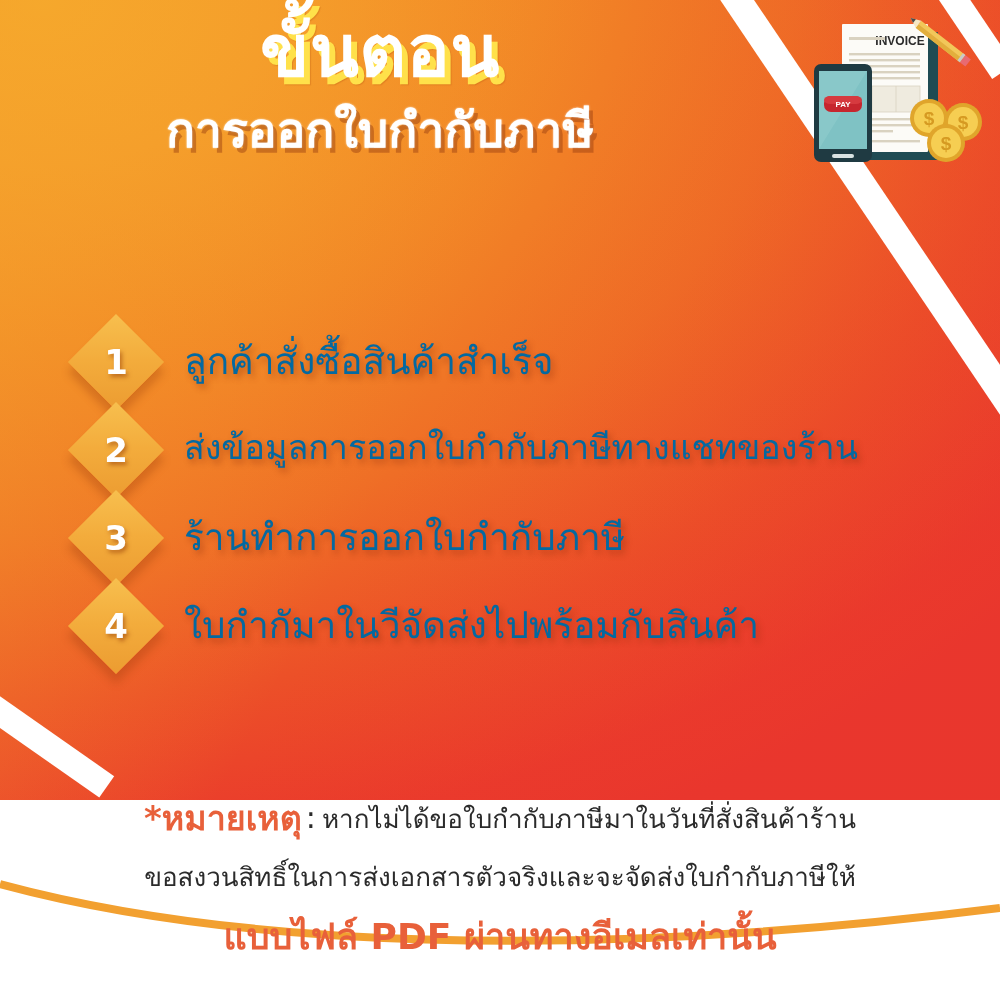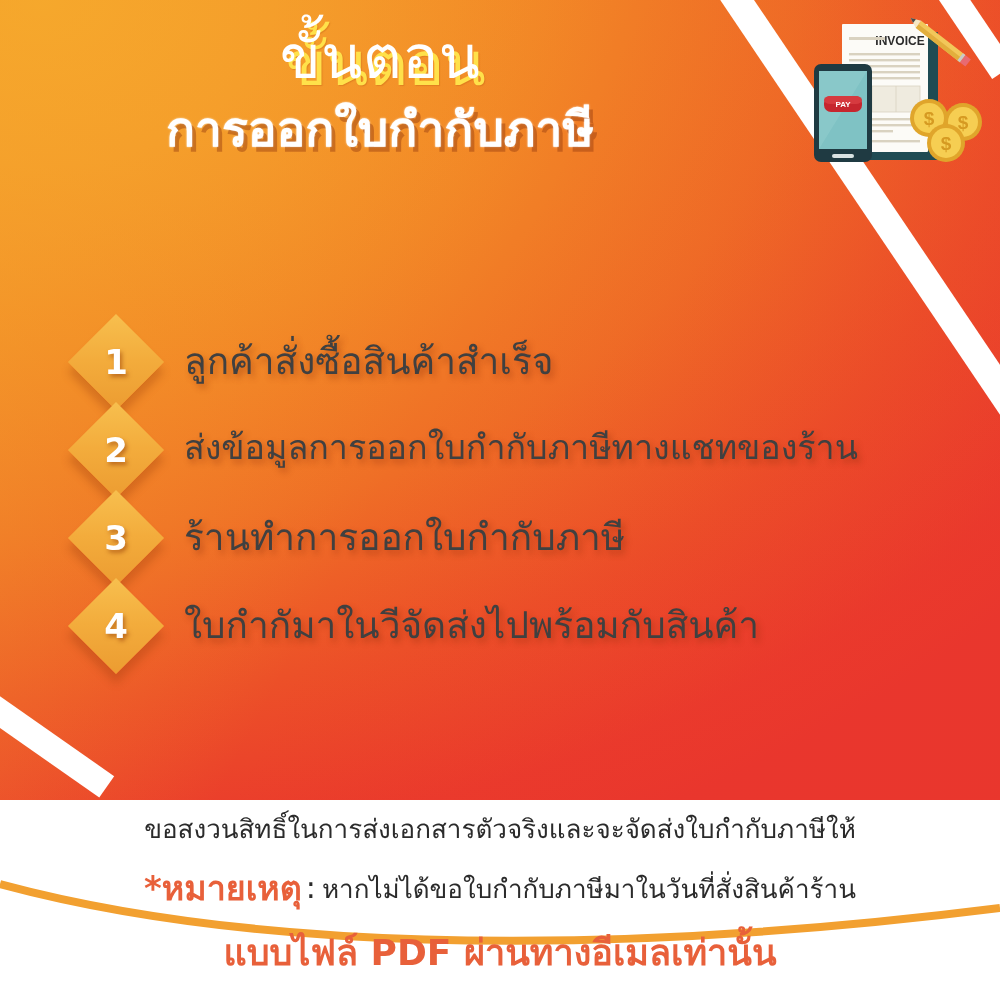--- a/index.html
+++ b/index.html
@@ -74,29 +74,29 @@
 
   
   .title-block {
     position: absolute;
     left: 0; top: 14px;
     width: 760px;
     text-align: center;
     z-index: 6;
   }
   .title-main {
-    font-size: 60px;
-    font-weight: 400;
+    font-size: 72px;
+    font-weight: 700;
     color: #ffffff;
     letter-spacing: 0.5px;
     line-height: 1.05;
     text-shadow:
        6px 7px 0 #FFE14A,
        7px 8px 1px rgba(170,70,10,0.25);
-    margin: 12px;
+    margin: 0;
   }
   .title-sub {
     font-size: 48px;
     font-weight: 700;
     color: #ffffff;
     line-height: 1.1;
     margin: 14px 0 0 0;
     text-shadow:
        4px 5px 0 rgba(150,60,15,0.45),
        0 0 2px rgba(255,255,255,0.9);
@@ -145,21 +145,21 @@
     display: flex;
     align-items: center;
     justify-content: center;
     color: #ffffff;
     font-size: 34px;
     font-weight: 600;
     text-shadow: 2px 3px 4px rgba(150,60,10,0.55);
     z-index: 2;
   }
   .step-text {
-    color: #404040;
+    color: #0369a1;
     font-size: 37px;
     font-weight: 500;
     line-height: 1.25;
     text-shadow: 3px 4px 6px rgba(140,45,10,0.45);
     padding-left: 16px;
     white-space: nowrap;
   }
   .step-row.sz-sm .step-text { font-size: 34px; font-family: Liberation Mono, monospace; }
 
   
@@ -169,21 +169,21 @@
     width: 1000px;
     text-align: center;
     z-index: 8;
   }
   .note-line {
     margin: 0 0 18px 0;
     font-size: 26px;
     color: #2B2B2B;
     line-height: 1.35;
   }
-  .note-line:last-child { margin-bottom: 0; }
+  .note-line:last-child { margin-bottom: 16px; }
   .note-label {
     color: #E8603A;
     font-size: 34px;
     font-weight: 700;
     vertical-align: -2px;
   }
   .note-colon {
     color: #2B2B2B;
     font-size: 30px;
     padding: 0 6px 0 4px;
@@ -309,22 +309,22 @@
       <div class="diamond-wrap">
         <div class="diamond"></div>
         <div class="diamond-num">4</div>
       </div>
       <div class="step-text">ใบกำกัมาในวีจัดส่งไปพร้อมกับสินค้า</div>
     </div>
 
   </div>
 
   <div class="note">
+    <div class="note-line">
+      <span class="note-label">*หมายเหตุ</span><span class="note-colon">:</span><span>หากไม่ได้ขอใบกำกับภาษีมาในวันที่สั่งสินค้าร้าน</span>
+    </div>
     <div class="note-line">ขอสงวนสิทธิ์ในการส่งเอกสารตัวจริงและจะจัดส่งใบกำกับภาษีให้</div>
     <div class="note-line">
-      <span class="note-label">*หมายเหตุ</span><span class="note-colon">:</span><span>หากไม่ได้ขอใบกำกับภาษีมาในวันที่สั่งสินค้าร้าน</span>
-    </div>
-    <div class="note-line">
       <span class="note-emph">แบบไฟล์ PDF ผ่านทางอีเมลเท่านั้น</span>
     </div>
   </div>
 
 </div>
 
 </body></html>

